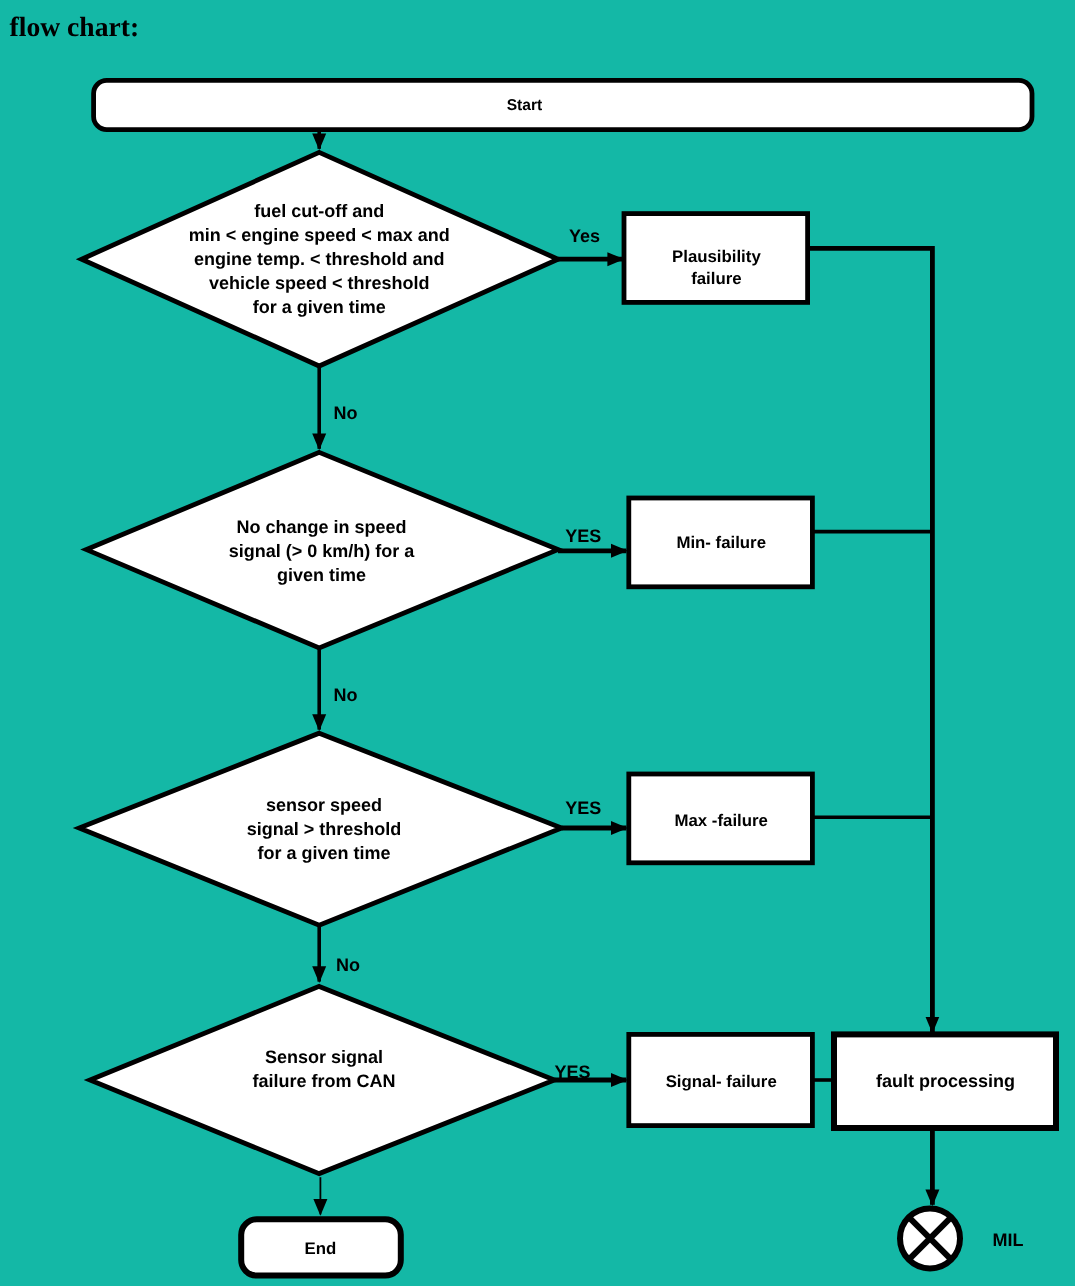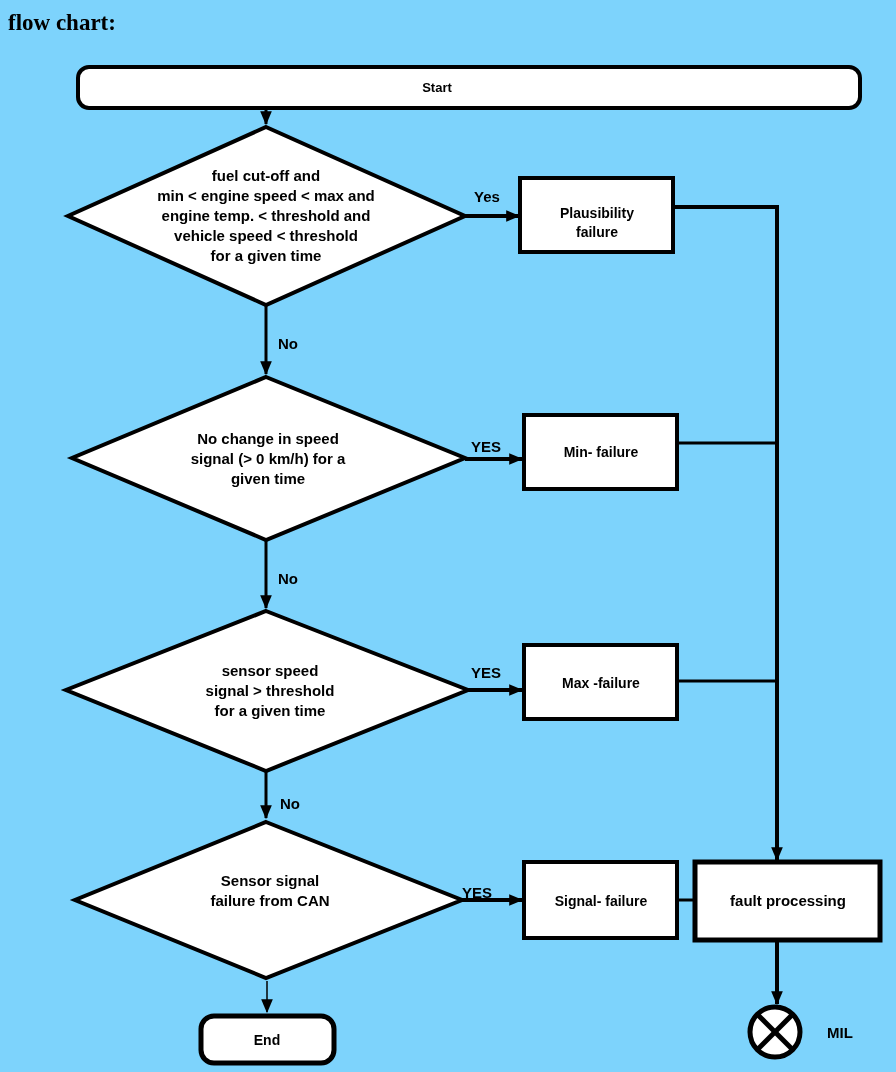--- a/index.html
+++ b/index.html
@@ -1,20 +1,20 @@
 <!DOCTYPE html>
 <html><head>
 <meta charset="utf-8">
 <style>
   html, body { margin: 0; padding: 0; background: #ffffff; }
   .canvas {
     position: relative;
     width: 896px;
     height: 1072px;
-    background: #7dd3fc;
+    background: #14b8a6;
     overflow: hidden;
   }
   svg { display: block; }
   svg text {
     font-family: "Liberation Sans", sans-serif;
     font-weight: bold;
     fill: #000000;
   }
   text.title-text {
     font-family: "Liberation Serif", serif;

